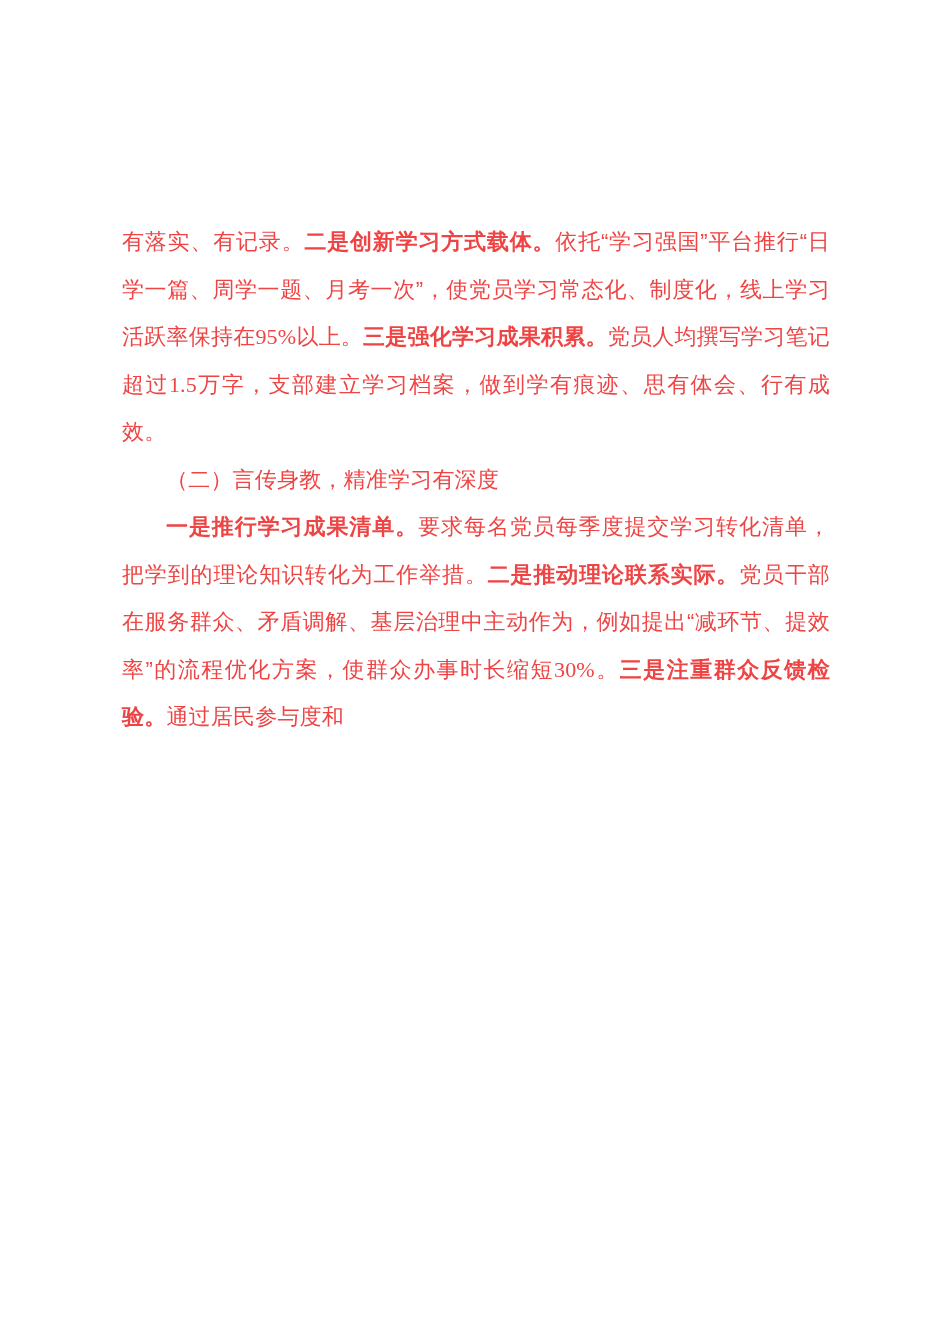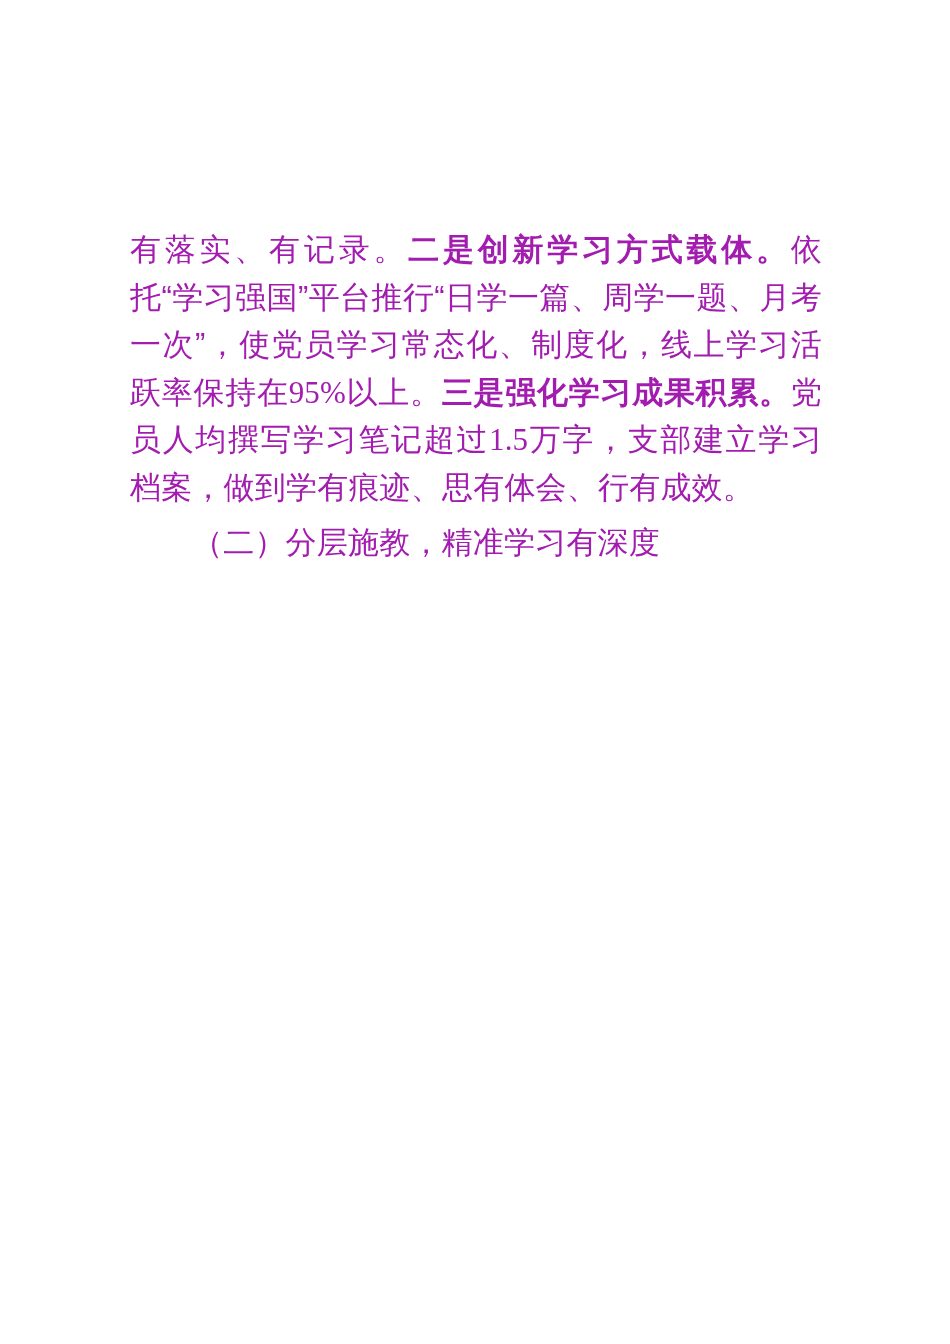--- a/index.html
+++ b/index.html
@@ -15,40 +15,41 @@
     overflow: hidden;
     font-family: "Liberation Sans", "DejaVu Sans", sans-serif;
   }
   .text-block {
     position: absolute;
     left: 122px;
     top: 218px;
     width: 708px;
   }
   .text-block p {
-    margin: 8px;
+    margin: 0;
     padding: 0;
-    font-size: 31px;
+    font-size: 22px;
     line-height: 47.5px;
-    color: #a21caf;
+    color: #ef4444;
     text-align: justify;
     letter-spacing: 0.2px;
     word-break: break-all;
   }
   .text-block p.indent {
     text-indent: 2em;
   }
   .run.bold {
     font-weight: bold;
   }
   .latin {
     font-family: "Liberation Serif", "DejaVu Serif", serif;
   }
 </style>
 </head>
 <body>
 
 <div class="page">
   <div class="text-block">
       <p><span class="run">有落实、有记录。</span><span class="run bold">二是创新学习方式载体。</span><span class="run">依托“学习强国”平台推行“日学一篇、周学一题、月考一次”，使党员学习常态化、制度化，线上学习活跃率保持在<span class="latin">95%</span>以上。</span><span class="run bold">三是强化学习成果积累。</span><span class="run">党员人均撰写学习笔记超过<span class="latin">1.5</span>万字，支部建立学习档案，做到学有痕迹、思有体会、行有成效。</span></p>
-      <p class="indent"><span class="run">（二）分层施教，精准学习有深度</span></p>
+      <p class="indent"><span class="run">（二）言传身教，精准学习有深度</span></p>
+      <p class="indent"><span class="run bold">一是推行学习成果清单。</span><span class="run">要求每名党员每季度提交学习转化清单，把学到的理论知识转化为工作举措。</span><span class="run bold">二是推动理论联系实际。</span><span class="run">党员干部在服务群众、矛盾调解、基层治理中主动作为，例如提出“减环节、提效率”的流程优化方案，使群众办事时长缩短<span class="latin">30%</span>。</span><span class="run bold">三是注重群众反馈检验。</span><span class="run">通过居民参与度和</span></p>
     </div>
 </div>
 
 </body></html>

